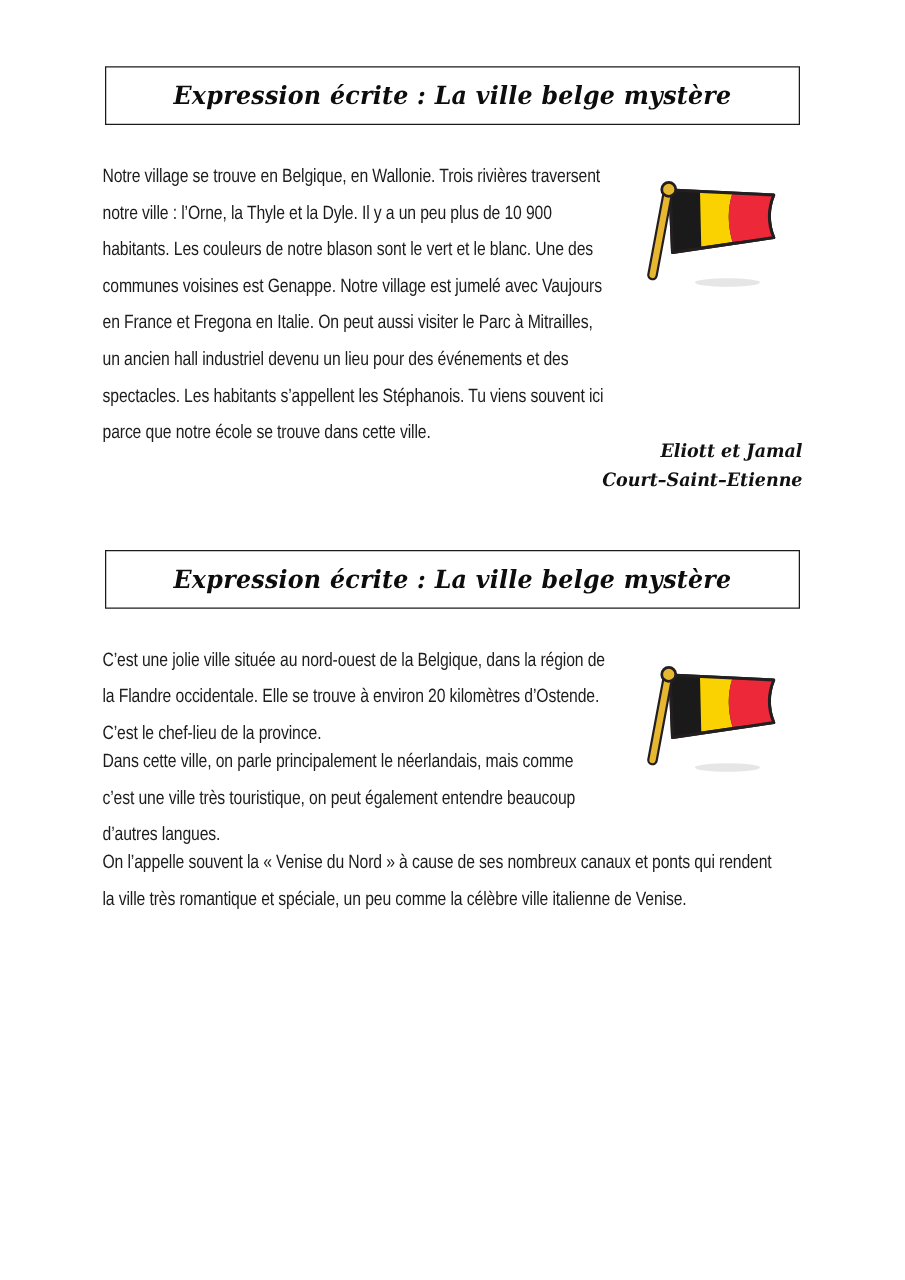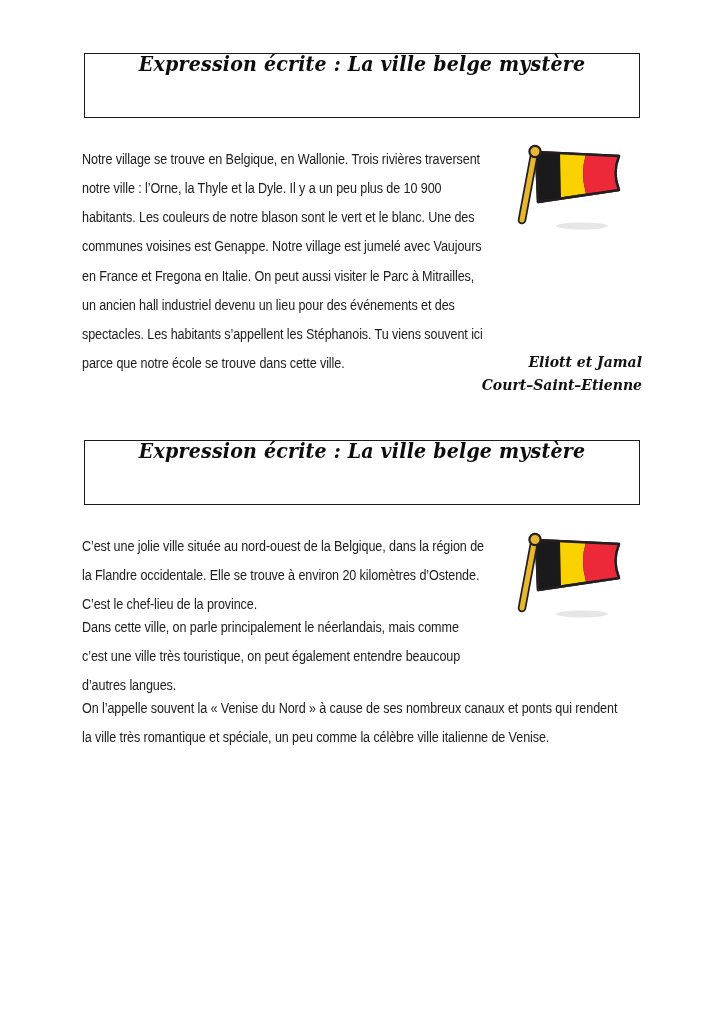--- a/index.html
+++ b/index.html
@@ -29,25 +29,26 @@
     width: 724px;
   }
   #section-1 { top: 53px; }
   #section-2 { top: 440px; }
 
   
   .title-box {
     position: relative;
     margin: 0 auto;
     width: 556px;
-    height: 65px;
+    height: 47px;
     border: 1.6px solid #1b1b1b;
     box-sizing: border-box;
     background: #ffffff;
     display: flex;
+    align-items: center;
     justify-content: center;
   }
   .title-text {
     font-family: "DejaVu Serif", serif;
     font-style: italic;
     font-weight: bold;
     font-size: 19px;
     letter-spacing: 0.2px;
     color: #0d0d0d;
     white-space: nowrap;

